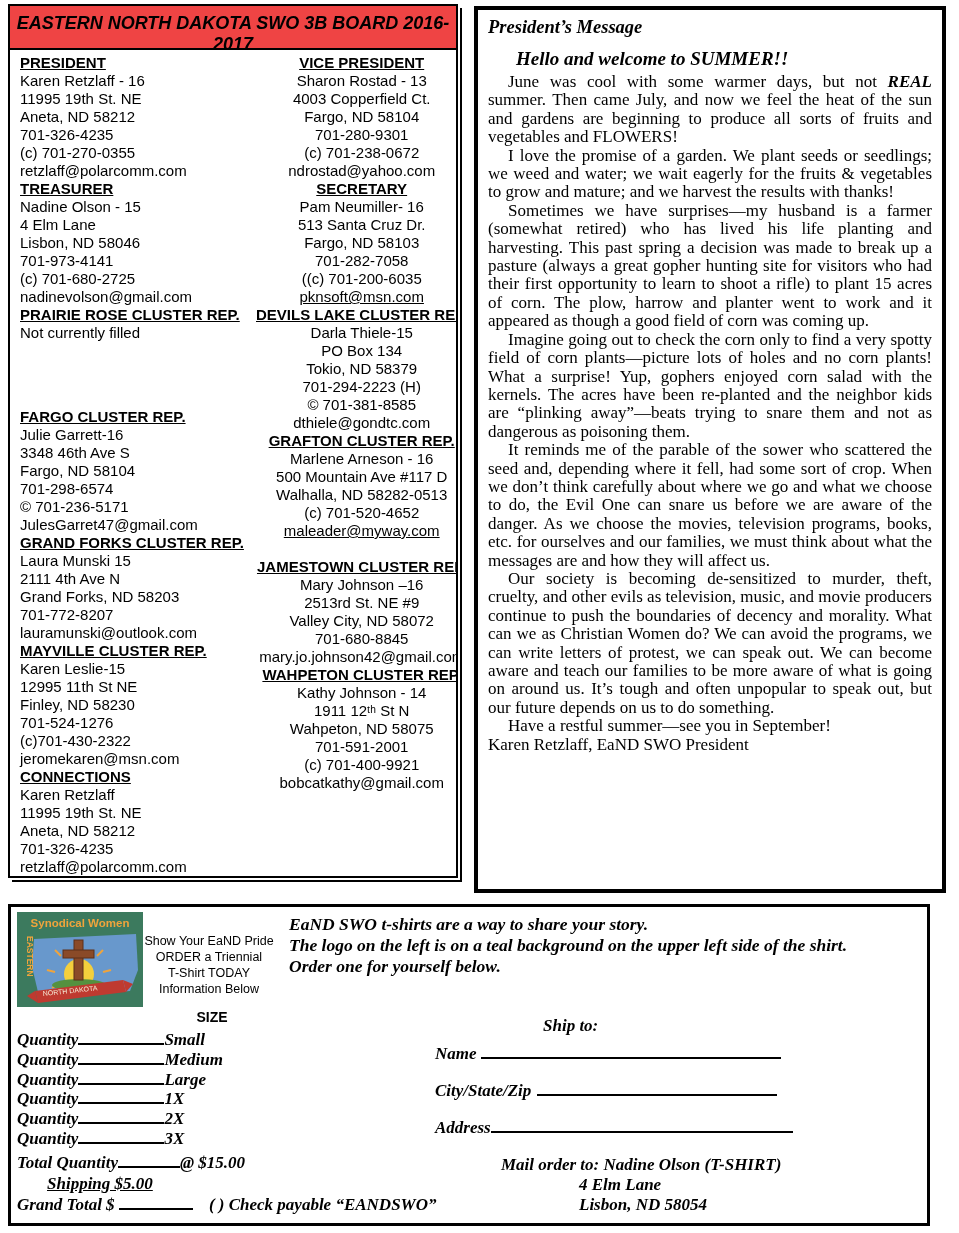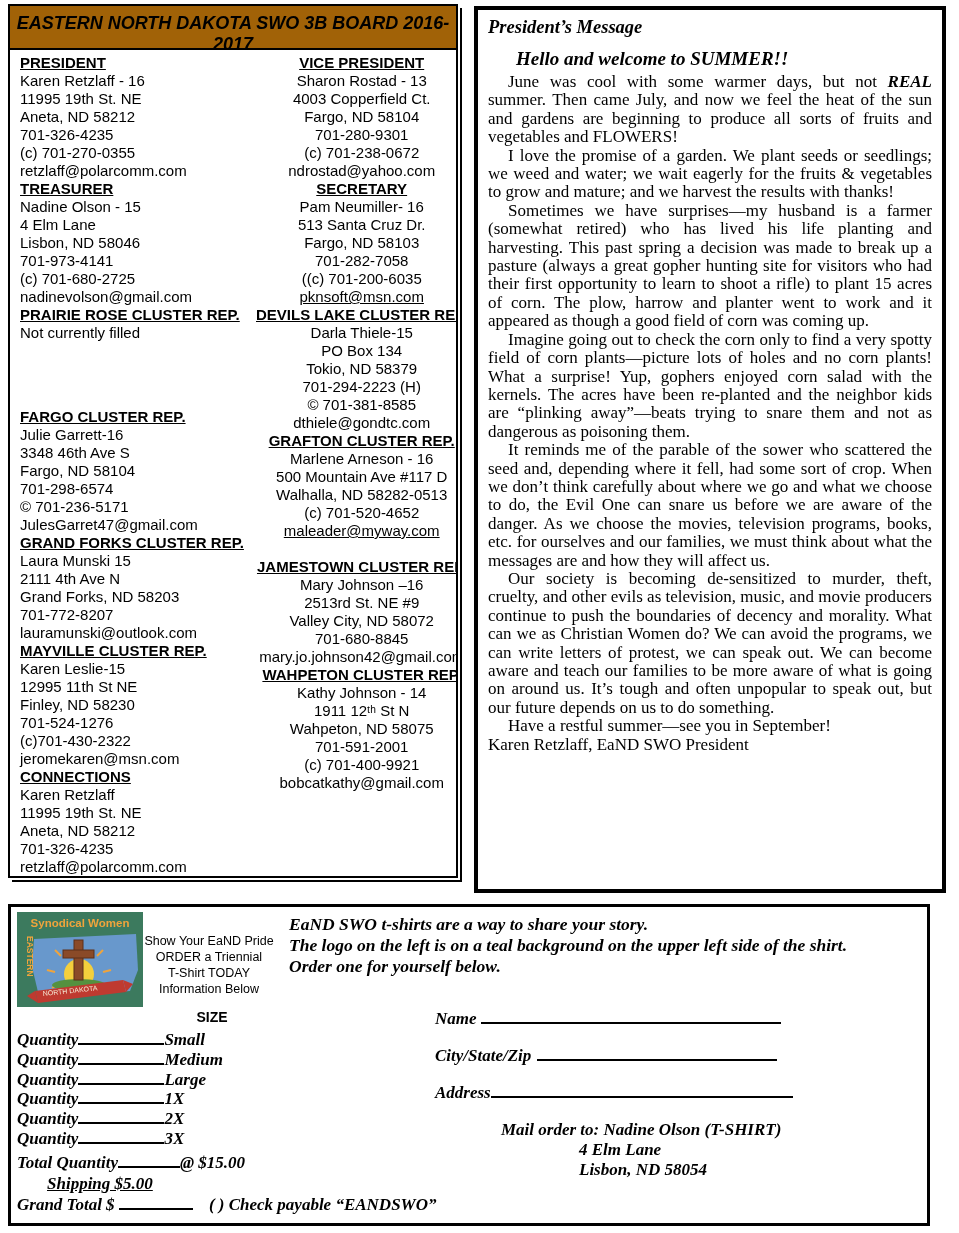--- a/index.html
+++ b/index.html
@@ -4,21 +4,21 @@
 <style>
   html,body{margin:0;padding:0;background:#888;}
   *{box-sizing:border-box;}
   .page{
     position:relative;width:959px;height:1233px;background:#ffffff;
     font-family:"Liberation Sans",sans-serif;color:#000;margin:0 auto;overflow:hidden;
   }
   
   .header-box{
     position:absolute;left:8px;top:4px;width:450px;height:56px;
-    border:2px solid #000;background:#a16207;text-align:center;
+    border:2px solid #000;background:#ef4444;text-align:center;
     box-shadow:2px 2px 0 0 #fff,4px 4px 0 0 #000;
   }
   .hb-title{font-weight:bold;font-style:italic;font-size:18px;margin-top:7px;}
   .hb-sub{font-weight:bold;font-style:italic;font-size:12px;margin-top:7px;}
   
   .contacts-box{
     position:absolute;left:8px;top:48px;width:450px;height:830px;
     border:2px solid #000;background:#fff;display:flex;
     padding:4px 0 0 10px;font-size:15px;line-height:18px;
     box-shadow:2px 2px 0 0 #fff,4px 4px 0 0 #000;overflow:hidden;
@@ -42,21 +42,21 @@
   
   .bottom-box{
     position:absolute;left:8px;top:904px;width:922px;height:322px;
     border:3px solid #000;background:#fff;overflow:hidden;
   }
   .bb-top{display:flex;height:102px;}
   .logo-wrap{margin:5px 0 0 6px;width:126px;height:95px;flex:none;}
   .promo{width:132px;flex:none;font-size:12.5px;line-height:16px;text-align:center;padding-top:26px;}
   .blurb{flex:1;font-family:"Liberation Serif",serif;font-weight:bold;font-style:italic;
          font-size:17.5px;line-height:21px;padding:7px 4px 0 14px;}
-  .bb-form{display:flex;}
+  .bb-form{display:flex;align-items:flex-end;}
   .form-left{width:424px;flex:none;padding-left:6px;font-family:"Liberation Serif",serif;
              font-weight:bold;font-style:italic;font-size:17px;}
   .size-head{font-family:"Liberation Sans",sans-serif;font-style:normal;font-weight:bold;
              font-size:14px;width:160px;margin-left:115px;text-align:center;margin-bottom:5px;}
   .qrow{line-height:19.8px;white-space:nowrap;}
   .fill{display:inline-block;border-bottom:2px solid #000;height:14px;vertical-align:baseline;}
   .fill.q{width:86px;}
   .fill.t{width:62px;}
   .fill.g{width:74px;margin-right:16px;}
   .fill.n{width:300px;}
@@ -270,20 +270,21 @@
         <div class="trow">
           <span>Total Quantity</span><span class="fill t"></span><span>@ $15.00</span>
         </div>
         <div class="ship-row">Shipping $5.00</div>
         <div class="grow">
           <span>Grand Total $</span> <span class="fill g"></span><span>( ) Check  payable “EANDSWO”</span>
         </div>
       </div>
 
       <div class="form-right">
+        <div class="shipto-head">Ship to:</div>
         <div class="srow">
           <span>Name</span> <span class="fill n"></span>
         </div>
         <div class="srow">
           <span>City/State/Zip</span><span class="fill c"></span>
         </div>
         <div class="srow">
           <span>Address</span><span class="fill a"></span>
         </div>
         <div class="mail">

